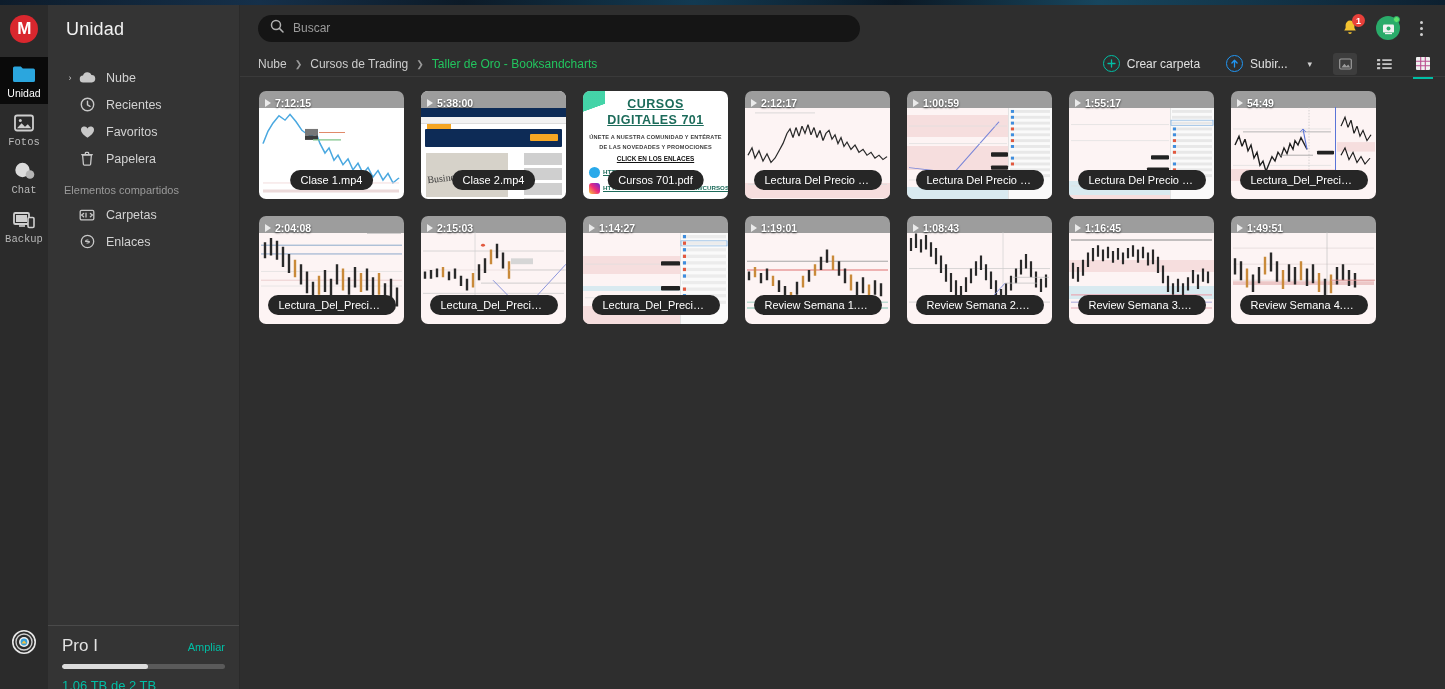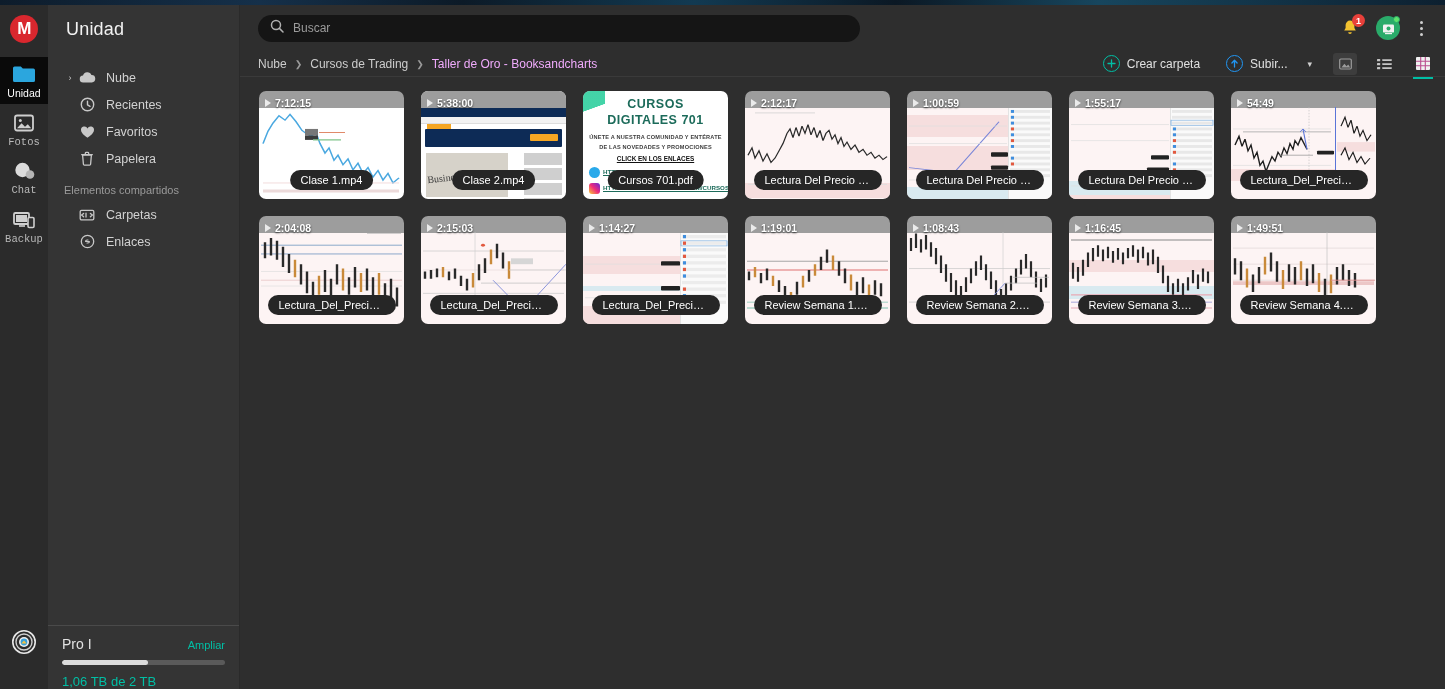--- a/index.html
+++ b/index.html
@@ -82,21 +82,21 @@
     font-size: 11px; color: #9a9a9a;
     padding: 12px 0 5px 16px;
   }
 
   
   #storage {
     border-top: 1px solid #4a4a4a;
     padding: 10px 14px 0 14px; height: 64px; flex: 0 0 64px;
   }
   .st-head { display: flex; justify-content: space-between; align-items: baseline; }
-  .st-plan { font-size: 14px; color: #e2e2e2; }
+  .st-plan { font-size: 17px; color: #e2e2e2; }
   .st-upgrade { font-size: 11px; color: #00bfa5; cursor: pointer; }
   .st-bar {
     margin-top: 8px; height: 5px; border-radius: 3px;
     background: #5a5a5a; overflow: hidden;
   }
   .st-fill { height: 100%; background: #dcdcdc; border-radius: 3px; }
   .st-text { margin-top: 9px; font-size: 13px; color: #00bfa5; }
 
   
   #main { flex: 1 1 auto; background: #2e2e2e; display: flex; flex-direction: column; min-width: 0; }
@@ -135,21 +135,21 @@
   #kebab i { width: 3px; height: 3px; border-radius: 50%; background: #cfcfcf; display: block; }
 
   
   #crumbbar {
     height: 26px; flex: 0 0 26px;
     display: flex; align-items: center; padding: 0 10px 0 18px;
     border-bottom: 1px solid #3a3a3a;
   }
   #crumbs { display: flex; align-items: center; font-size: 12px; color: #cdcdcd; }
   .crumb { cursor: pointer; white-space: nowrap; }
-  .crumb.last { color: #f0abfc; }
+  .crumb.last { color: #22c55e; }
   .crumb-sep { margin: 0 8px; color: #9a9a9a; font-size: 9px; }
   #crumb-actions { margin-left: auto; display: flex; align-items: center; gap: 10px; }
   .act {
     display: flex; align-items: center; gap: 7px;
     font-size: 12px; color: #e0e0e0; cursor: pointer;
     padding: 3px 8px; white-space: nowrap;
   }
   .circ {
     width: 17px; height: 17px; border-radius: 50%;
     border: 1.4px solid #00bfa5; display: flex; align-items: center; justify-content: center;
@@ -208,21 +208,21 @@
   .sk-body.pink { background: #fdf4f4; }
   .sk-panel { position: absolute; top: 17px; right: 0; bottom: 0; width: 44px; background: #fafafa; border-left: 1px solid #e3e3e3; }
   .band { position: absolute; left: 0; right: 0; }
   .band.red { background: #f6dede; }
   .band.blue { background: #d9eaf0; }
   .band.gray { background: #e4e4e4; }
   .hline { position: absolute; left: 0; right: 0; height: 1px; background: #d9d9d9; }
   .sk svg { position: absolute; inset: 0; width: 100%; height: 100%; }
   
   .pdf { position: absolute; inset: 0; background: #fff; padding: 6px 4px 0; text-align: center; }
-  .pdf .t1 { color: #1c6b5a; font-size: 12.5px; font-weight: bold; letter-spacing: .5px; line-height: 1.25; }
+  .pdf .t1 { color: #1c6b5a; font-size: 12.5px; font-weight: bold; letter-spacing: .5px; line-height: 1.25; text-decoration: underline; }
   .pdf .t2 { color: #3d3d3d; font-size: 5.6px; font-weight: bold; margin-top: 5px; line-height: 1.5; letter-spacing: .2px; }
   .pdf .t3 { color: #111; font-size: 6.4px; font-weight: bold; margin-top: 4px; text-decoration: underline; }
   .pdf .lnk { display: flex; align-items: center; gap: 3px; margin: 5px 2px 0 2px; }
   .pdf .lnk span { color: #1c6b5a; font-size: 6.2px; font-weight: bold; text-decoration: underline; text-align: left; line-height: 1.35; }
   .pdf .badge-ico { width: 11px; height: 11px; border-radius: 3px; flex: 0 0 11px; }
   .pdf .tg { background: #29a9ea; border-radius: 50%; }
   .pdf .ig { background: linear-gradient(45deg,#f9ce34,#ee2a7b,#6228d7); }
   .pdf .foot { color: #1c6b5a; font-size: 6.2px; font-weight: bold; margin-top: 10px; text-decoration: underline; }
   .pdf .corner {
     position: absolute; top: 0; left: 0; width: 22px; height: 46px;

